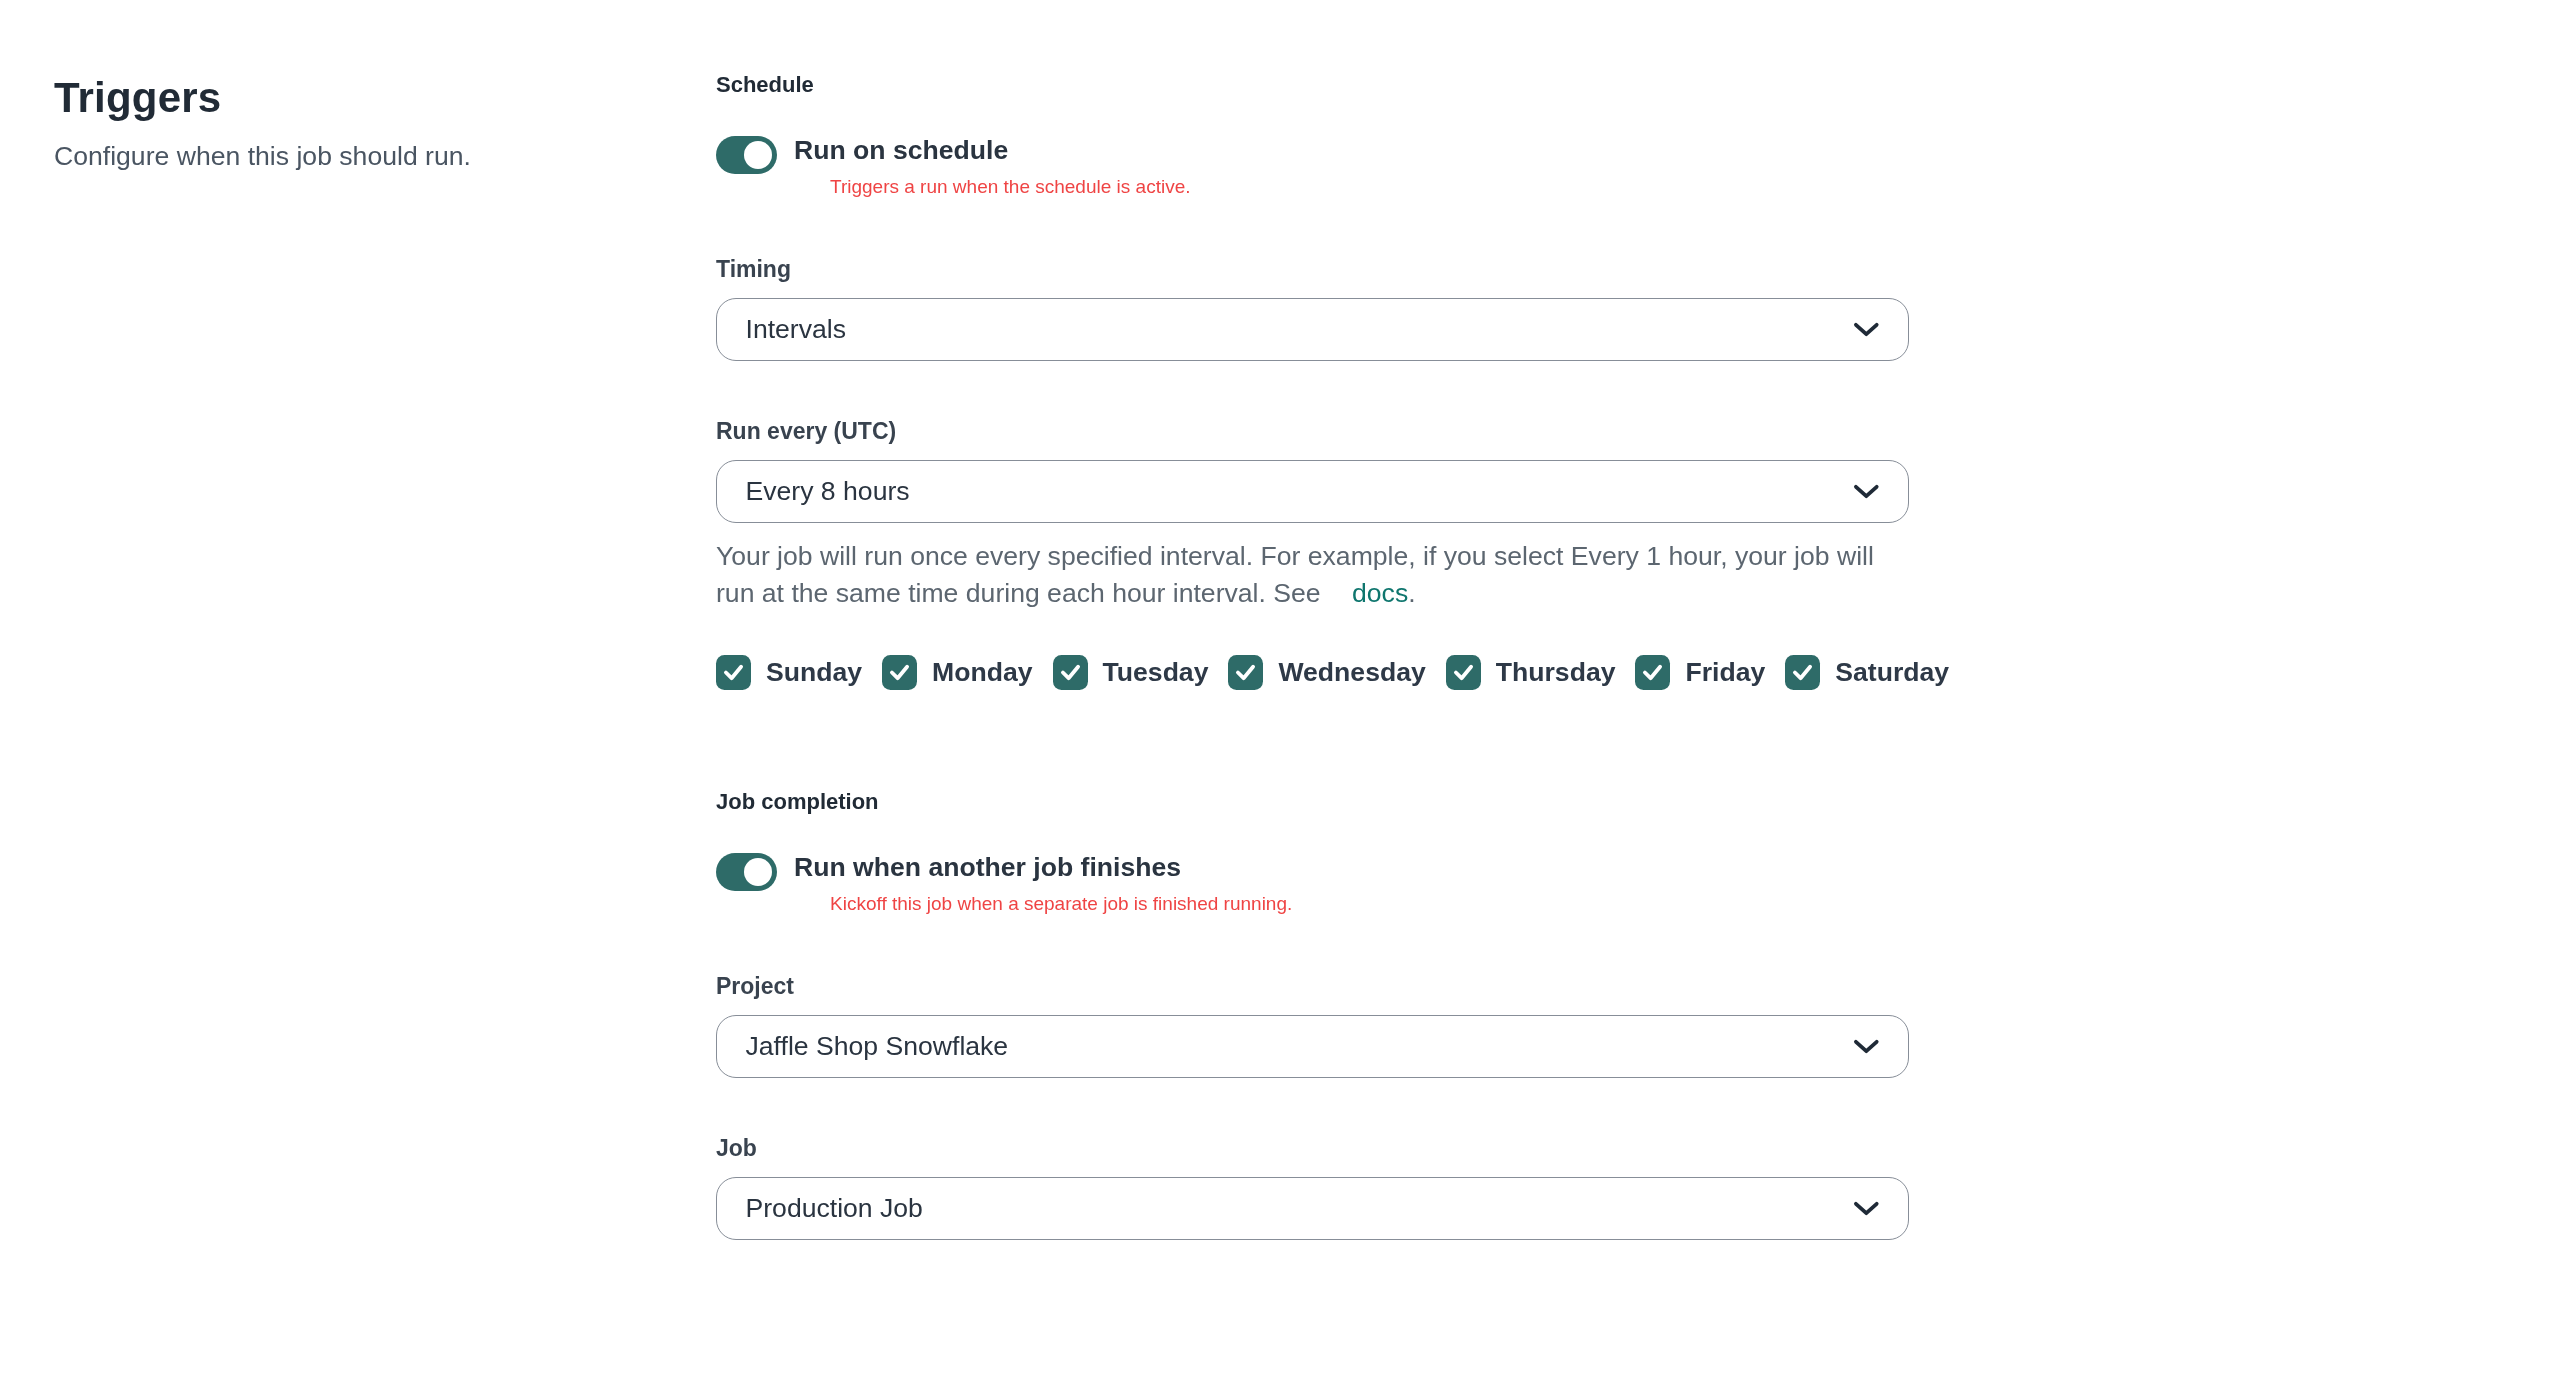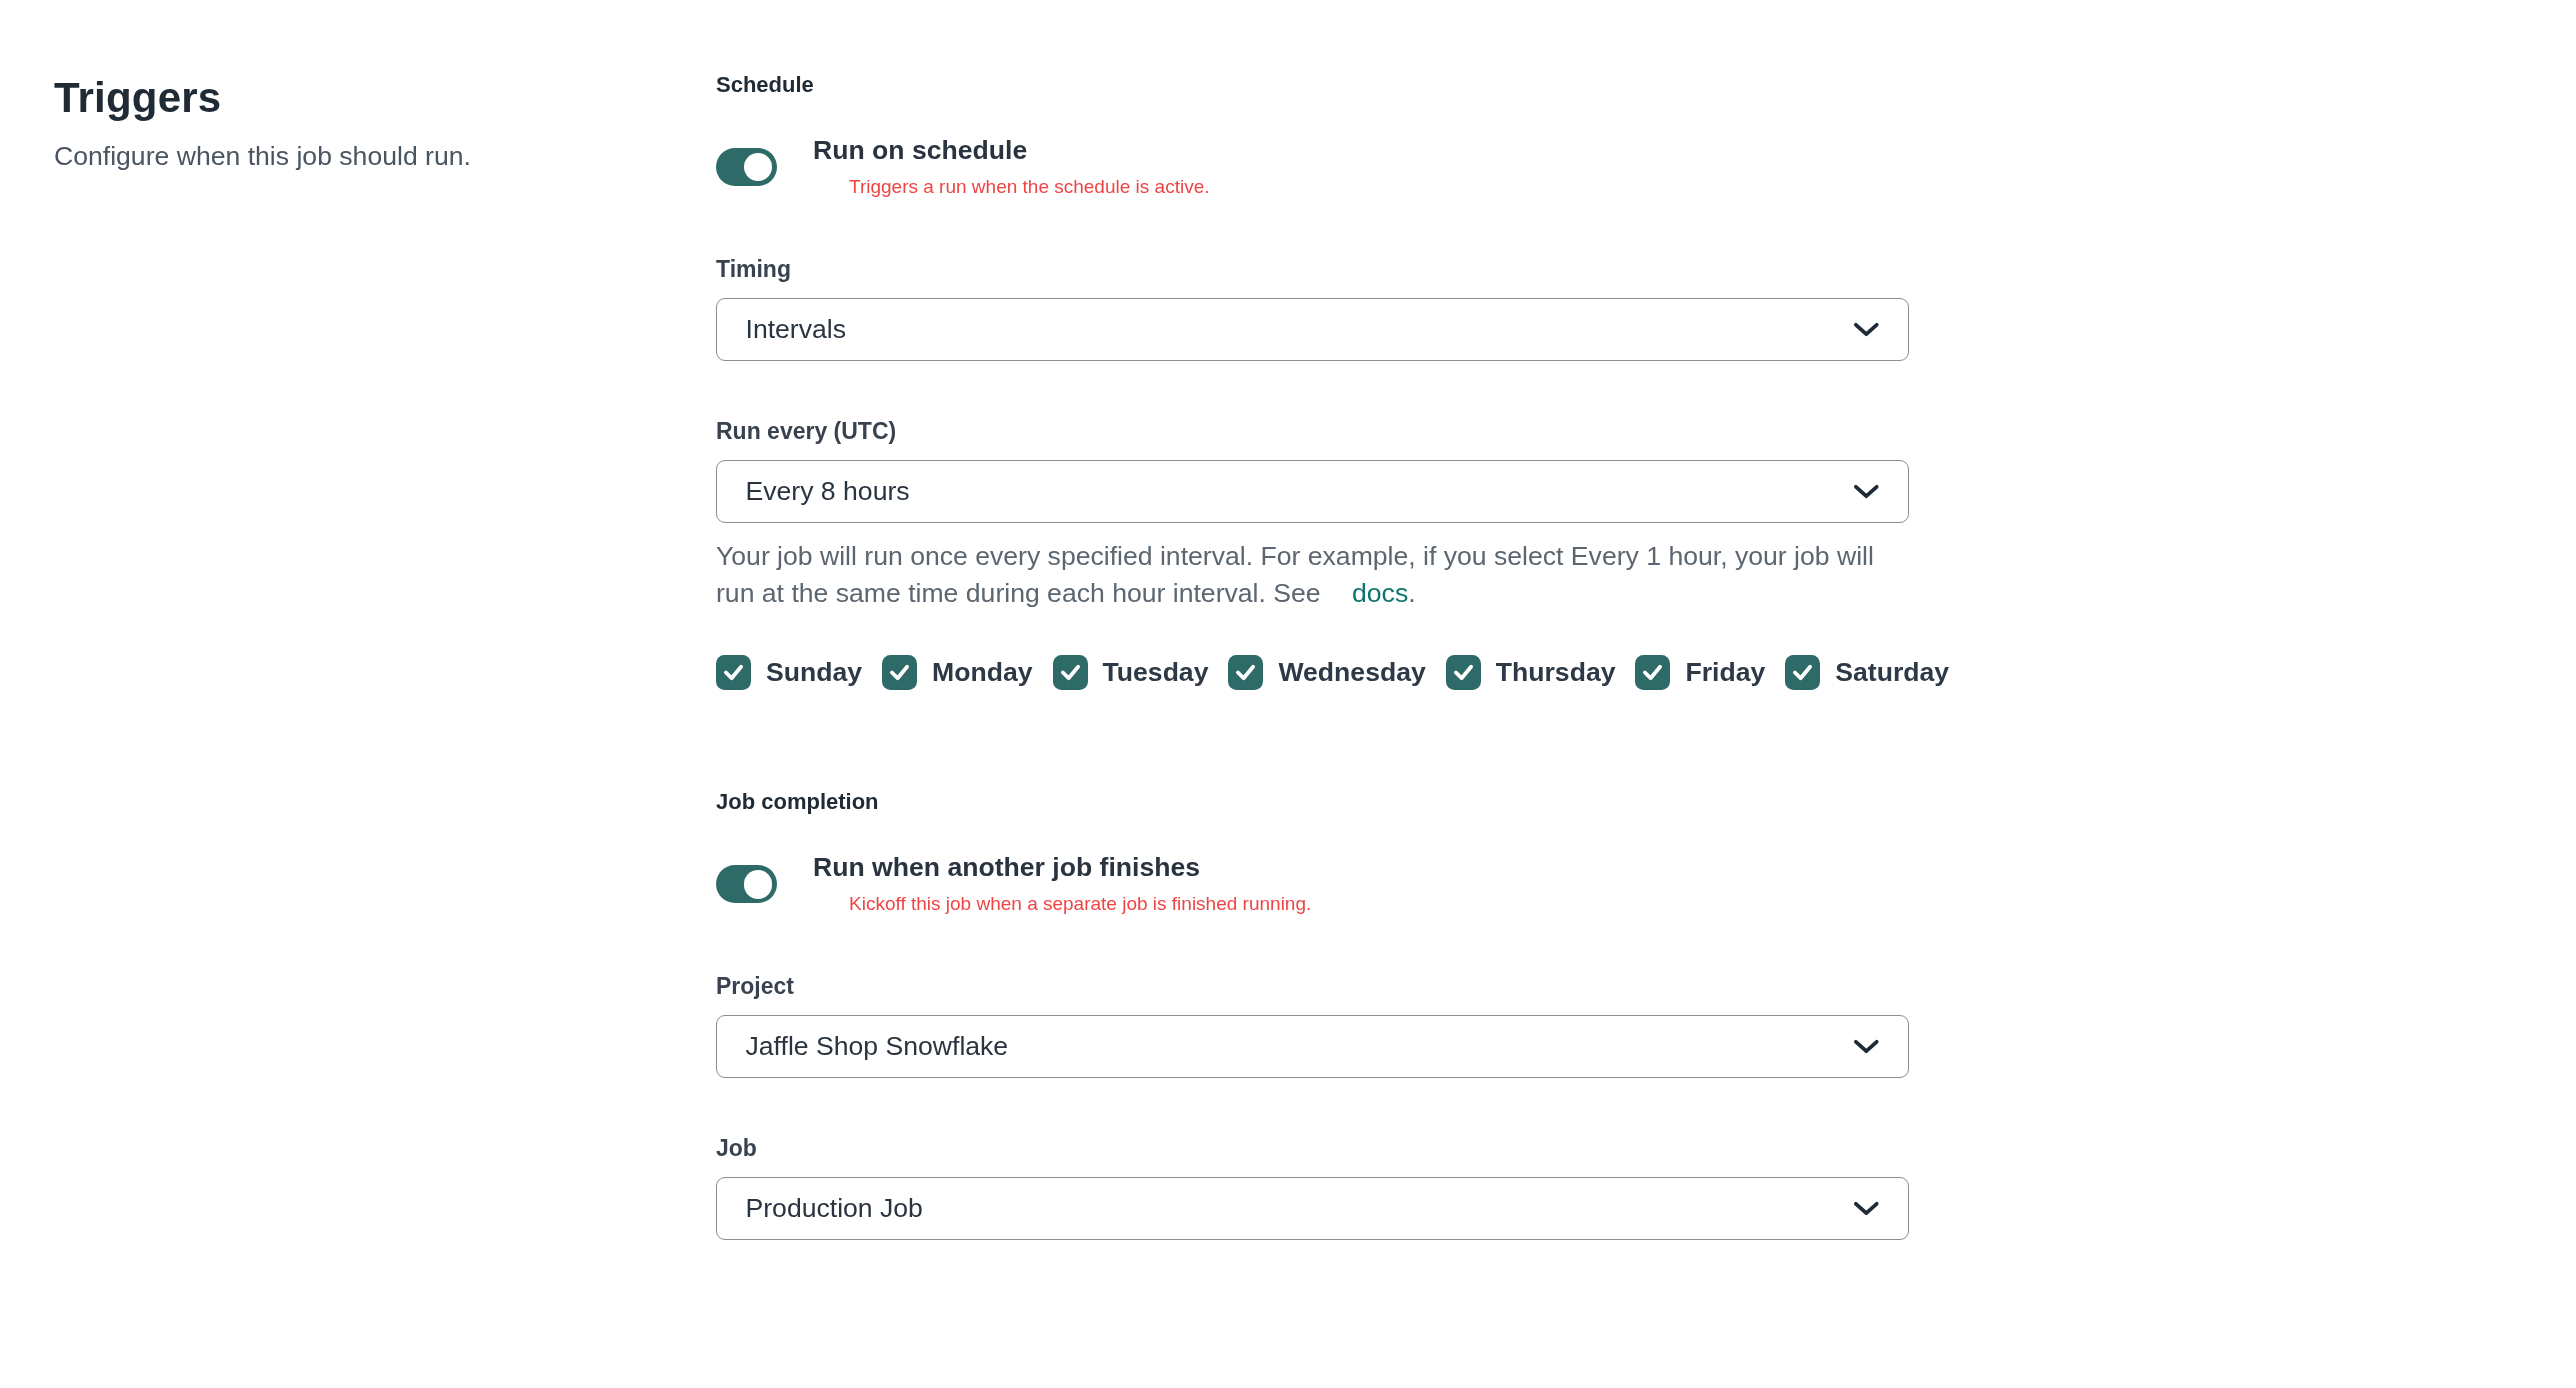--- a/index.html
+++ b/index.html
@@ -48,22 +48,22 @@
     font-weight: 700;
     color: #212B36;
     margin: 0 0 36px 0;
   }
   .section-heading.second {
     margin-top: 99px;
   }
   
   .toggle-row {
     display: flex;
-    align-items: center;
-    gap: 36px;
+    align-items: flex-start;
+    gap: 17px;
   }
   .toggle {
     width: 61px;
     height: 38px;
     border-radius: 19px;
     background: #2E6B68;
     position: relative;
     flex-shrink: 0;
     margin-top: 1.9px;
     cursor: pointer;
@@ -96,21 +96,21 @@
   }
   .field-label {
     font-size: 23px;
     font-weight: 700;
     color: #39434F;
     margin-bottom: 15px;
   }
   .select-box {
     height: 63px;
     border: 1.9px solid #878E98;
-    border-radius: 9px;
+    border-radius: 20px;
     background: #ffffff;
     display: flex;
     align-items: center;
     justify-content: space-between;
     padding: 0 28.5px;
     box-sizing: border-box;
     cursor: pointer;
   }
   .select-value {
     font-size: 26.6px;

